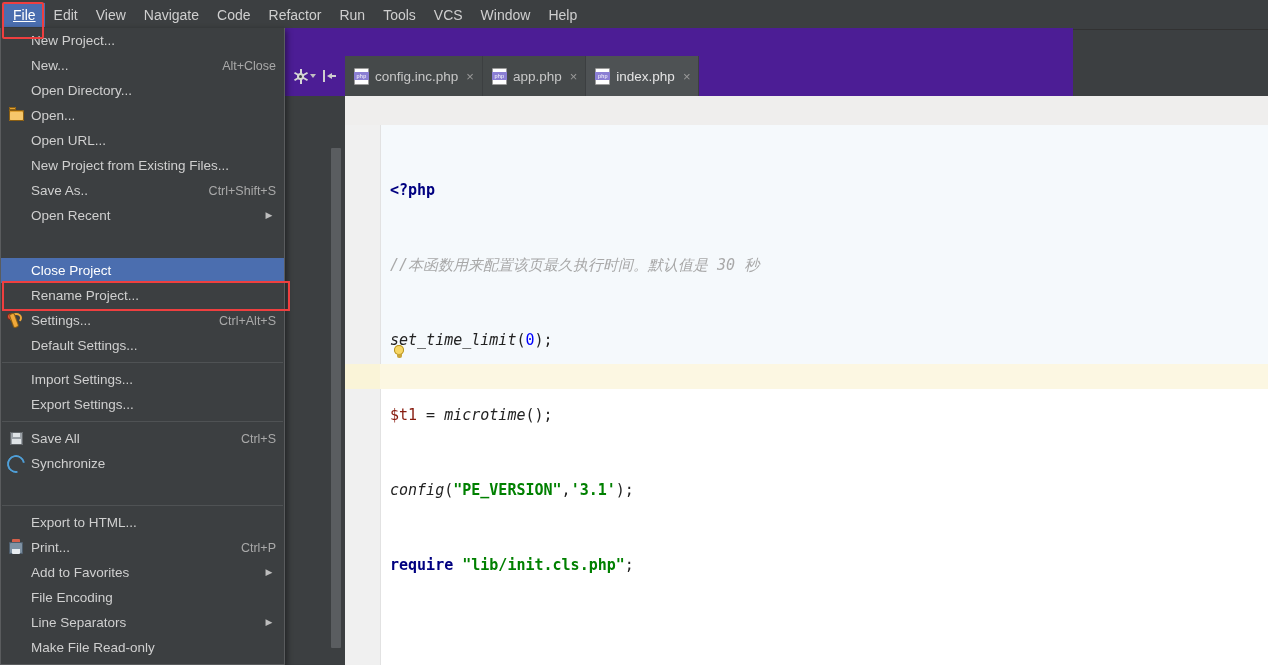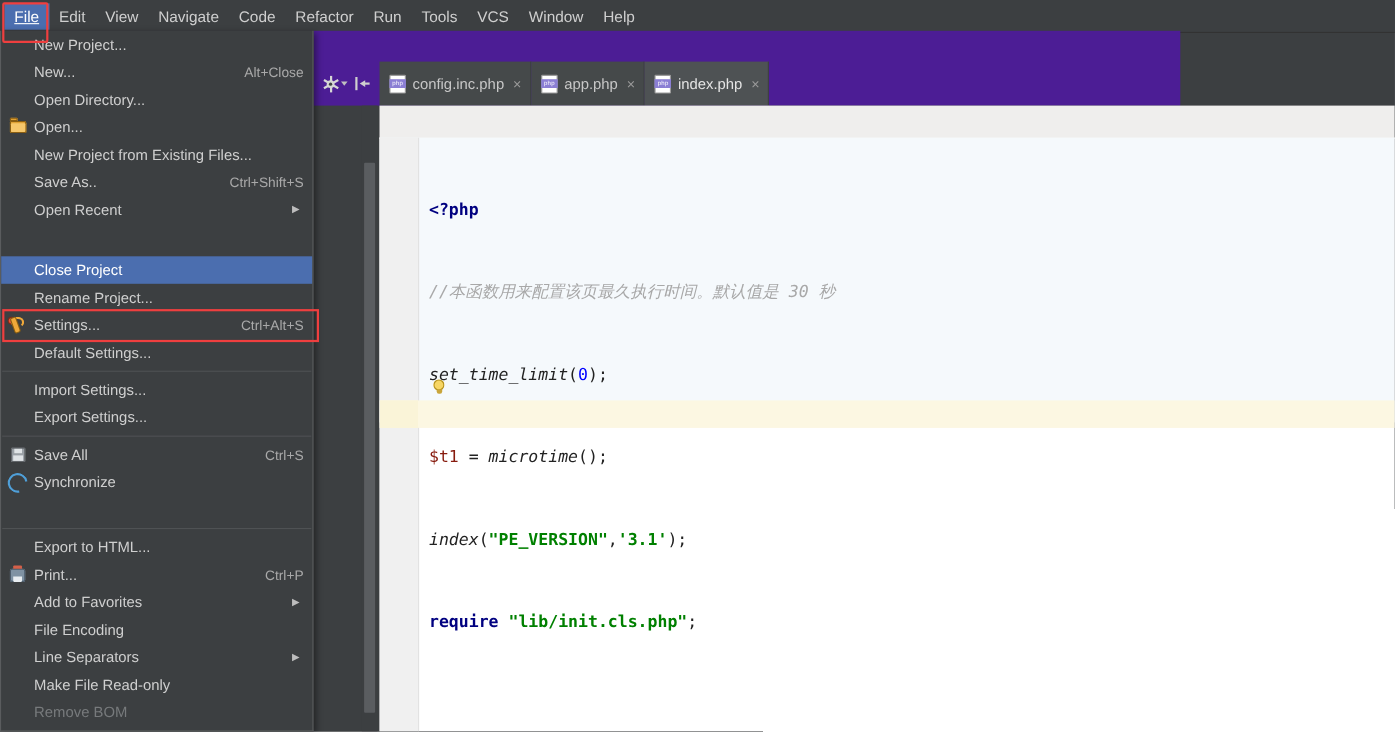--- a/index.html
+++ b/index.html
@@ -315,21 +315,21 @@
     <div class="gutter"></div>
     <div class="gutter-over"></div>
     <div class="cur-line"></div>
     <div class="cur-line-gutter"></div>
 
     <div class="code">
       <div class="ln"><span class="kw">&lt;?php</span></div>
       <div class="ln"><span class="cmt">//本函数用来配置该页最久执行时间。默认值是 30 秒</span></div>
       <div class="ln"><span class="fn">set_time_limit</span><span class="plain">(</span><span class="num">0</span><span class="plain">);</span></div>
       <div class="ln"><span class="var">$t1</span><span class="plain"> = </span><span class="fn">microtime</span><span class="plain">();</span></div>
-      <div class="ln"><span class="fn">index</span><span class="plain">(</span><span class="str">"PE_VERSION"</span><span class="plain">,</span><span class="str">'3.1'</span><span class="plain">);</span></div>
+      <div class="ln"><span class="fn">config</span><span class="plain">(</span><span class="str">"PE_VERSION"</span><span class="plain">,</span><span class="str">'3.1'</span><span class="plain">);</span></div>
       <div class="ln"><span class="kw">require</span><span class="plain"> </span><span class="str">"lib/init.cls.php"</span><span class="plain">;</span></div>
       <div class="ln">&nbsp;</div>
       
       
       
       
     </div>
   </div>
 
   <div class="bulb">
@@ -361,20 +361,25 @@
     </div>
 
     <div class="mi">
       <span class="ico">
           <span class="icon-folder"></span>
         </span>
       <span class="lbl">Open...</span>
       <span class="acc"></span>
     </div>
 
+    <div class="mi">
+      <span class="ico"></span>
+      <span class="lbl">Open URL...</span>
+      <span class="acc"></span>
+    </div>
 
     <div class="mi">
       <span class="ico"></span>
       <span class="lbl">New Project from Existing Files...</span>
       <span class="acc"></span>
     </div>
 
     <div class="mi">
       <span class="ico"></span>
       <span class="lbl">Save As..</span>

